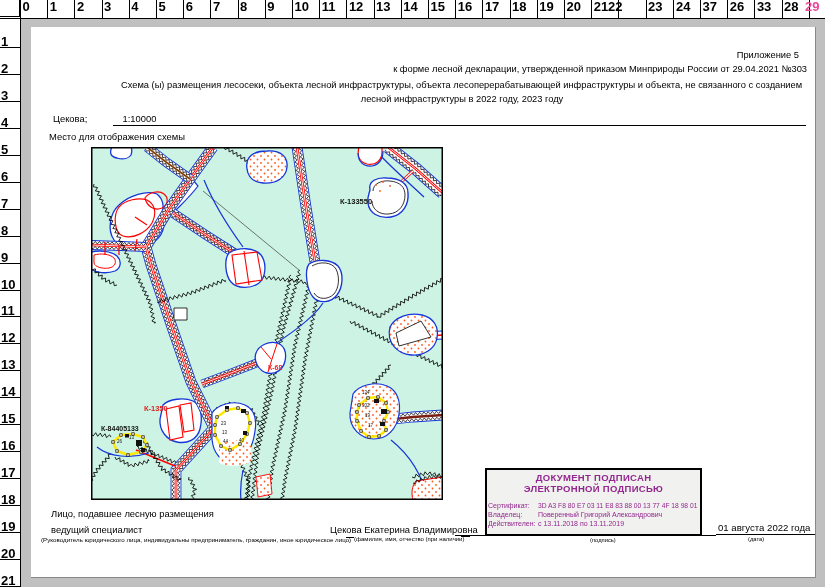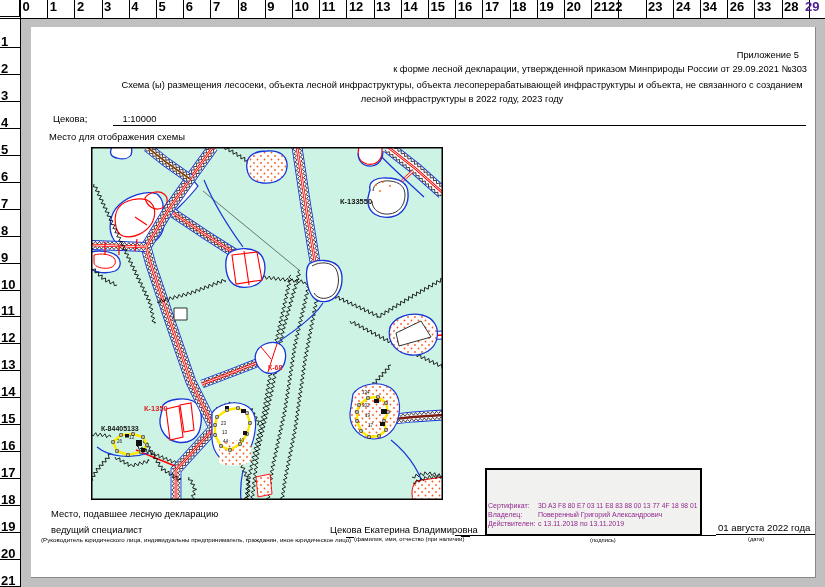--- a/index.html
+++ b/index.html
@@ -56,25 +56,25 @@
     <div style="position:absolute;left:430.5px;top:-1px;font:bold 13px 'Liberation Sans',sans-serif;color:#000">15</div>
     <div style="position:absolute;left:457.7px;top:-1px;font:bold 13px 'Liberation Sans',sans-serif;color:#000">16</div>
     <div style="position:absolute;left:484.9px;top:-1px;font:bold 13px 'Liberation Sans',sans-serif;color:#000">17</div>
     <div style="position:absolute;left:512.1px;top:-1px;font:bold 13px 'Liberation Sans',sans-serif;color:#000">18</div>
     <div style="position:absolute;left:539.3px;top:-1px;font:bold 13px 'Liberation Sans',sans-serif;color:#000">19</div>
     <div style="position:absolute;left:566.5px;top:-1px;font:bold 13px 'Liberation Sans',sans-serif;color:#000">20</div>
     <div style="position:absolute;left:593.7px;top:-1px;font:bold 13px 'Liberation Sans',sans-serif;color:#000">21</div>
     <div style="position:absolute;left:608px;top:-1px;font:bold 13px 'Liberation Sans',sans-serif;color:#000">22</div>
     <div style="position:absolute;left:648.1px;top:-1px;font:bold 13px 'Liberation Sans',sans-serif;color:#000">23</div>
     <div style="position:absolute;left:676px;top:-1px;font:bold 13px 'Liberation Sans',sans-serif;color:#000">24</div>
-    <div style="position:absolute;left:702.5px;top:-1px;font:bold 13px 'Liberation Sans',sans-serif;color:#000">34</div>
+    <div style="position:absolute;left:702.5px;top:-1px;font:bold 13px 'Liberation Sans',sans-serif;color:#000">37</div>
     <div style="position:absolute;left:729.7px;top:-1px;font:bold 13px 'Liberation Sans',sans-serif;color:#000">26</div>
     <div style="position:absolute;left:756.9px;top:-1px;font:bold 13px 'Liberation Sans',sans-serif;color:#000">33</div>
     <div style="position:absolute;left:784.1px;top:-1px;font:bold 13px 'Liberation Sans',sans-serif;color:#000">28</div>
-    <div style="position:absolute;left:805px;top:-1px;font:bold 13px 'Liberation Sans',sans-serif;color:#4c1d95">29</div>
+    <div style="position:absolute;left:805px;top:-1px;font:bold 13px 'Liberation Sans',sans-serif;color:#ec4899">29</div>
   </div>
 
 <div class="abs" style="left:0;top:0;width:20px;height:17px;background:#fff;border-bottom:1px solid #000;border-right:1px solid #000"></div>
 
 <div class="abs" style="left:0;top:19px;width:21px;height:568px;background:#fff;border-right:1px solid #000;overflow:hidden">
     <div style="position:absolute;left:0;top:28.0px;width:20px;height:1px;background:#000"></div>
     <div style="position:absolute;left:0;top:54.9px;width:20px;height:1px;background:#000"></div>
     <div style="position:absolute;left:0;top:81.8px;width:20px;height:1px;background:#000"></div>
     <div style="position:absolute;left:0;top:108.8px;width:20px;height:1px;background:#000"></div>
     <div style="position:absolute;left:0;top:135.8px;width:20px;height:1px;background:#000"></div>
@@ -114,23 +114,23 @@
     <div style="position:absolute;left:1px;top:473.1px;font:bold 13px 'Liberation Sans',sans-serif;color:#000">18</div>
     <div style="position:absolute;left:1px;top:500.0px;font:bold 13px 'Liberation Sans',sans-serif;color:#000">19</div>
     <div style="position:absolute;left:1px;top:527.0px;font:bold 13px 'Liberation Sans',sans-serif;color:#000">20</div>
     <div style="position:absolute;left:1px;top:553.9px;font:bold 13px 'Liberation Sans',sans-serif;color:#000">21</div>
   </div>
 
 <div class="abs" style="left:31px;top:27px;width:785px;height:551px;background:#fff;border-right:1px solid #888;border-bottom:1px solid #888"></div>
 
 <div class="abs" style="left:0;top:50px;width:799px;text-align:right;font-size:9.3px;color:#000">Приложение 5</div>
 
-<div class="abs" style="left:0;top:64px;width:807px;text-align:right;font-size:9.3px;color:#000">к форме лесной декларации, утвержденной приказом Минприроды России от 29.09.2021 №303</div>
-
-<div class="abs" style="left:121px;top:80px;width:682px;text-align:center;font-size:9.3px;color:#000;white-space:nowrap">Схема (ы) размещения лесосеки, объекта лесной инфраструктуры, объекта лесоперерабатывающей инфраструктуры и  объекта, не связанного с созданием</div>
+<div class="abs" style="left:0;top:64px;width:807px;text-align:right;font-size:9.3px;color:#000">к форме лесной декларации, утвержденной приказом Минприроды России от 29.04.2021 №303</div>
+
+<div class="abs" style="left:121px;top:80px;width:682px;text-align:left;font-size:9.3px;color:#000;white-space:nowrap">Схема (ы) размещения лесосеки, объекта лесной инфраструктуры, объекта лесоперерабатывающей инфраструктуры и  объекта, не связанного с созданием</div>
 
 <div class="abs" style="left:121px;top:94px;width:682px;text-align:center;font-size:9.3px;color:#000">лесной инфраструктуры в 2022 году, 2023 году</div>
 
 <div class="abs" style="left:53px;top:113px;font-size:9.4px;color:#000">Цекова;</div>
 
 <div class="abs" style="left:122.5px;top:113px;font-size:9.4px;color:#000">1:10000</div>
 
 <div class="abs" style="left:113px;top:125px;width:693px;height:1px;background:#000"></div>
 
 <div class="abs" style="left:49px;top:131px;font-size:9.4px;color:#000">Место для отображения схемы</div>
@@ -440,38 +440,39 @@
 <text x="53" y="264" font-size="7.5" font-weight="bold" fill="#d22" font-family="Liberation Sans, sans-serif">К-1350</text>
 
 <text x="10" y="284" font-size="7" font-weight="bold" fill="#111" font-family="Liberation Sans, sans-serif">К-84405133</text>
 
 <text x="177" y="223" font-size="7" font-weight="bold" fill="#e22" font-family="Liberation Sans, sans-serif">К-68</text>
 </g>
 <rect x="0.75" y="0.75" width="350.5" height="351.5" fill="none" stroke="#000" stroke-width="1.5"></rect>
 </svg>
 </div>
 
-<div class="abs" style="left:51px;top:508px;font-size:9.4px;color:#000">Место, подавшее лесную декларацию</div>
+<div class="abs" style="left:51px;top:508px;font-size:9.4px;color:#000">Лицо, подавшее лесную размещения</div>
 
 <div class="abs" style="left:51px;top:524px;font-size:9.4px;color:#000">ведущий специалист</div>
 
 <div class="abs" style="left:330px;top:524px;font-size:9.4px;color:#000">Цекова Екатерина Владимировна</div>
 
 <div class="abs" style="left:41px;top:536px;font-size:6.2px;color:#000;white-space:nowrap">(Руководитель юридического лица, индивидуальны предприниматель, гражданин, иное юридическое лицо)</div>
 
 <div class="abs" style="left:346px;top:537px;width:8px;height:1px;background:#000"></div>
 
 <div class="abs" style="left:354px;top:536px;font-size:6.0px;color:#000;white-space:nowrap">(фамилия, имя, отчество (при наличии)</div>
 
 <div class="abs" style="left:461px;top:536px;width:9px;height:1px;background:#000"></div>
 
 <div class="abs" style="left:455px;top:535px;width:261px;height:1px;background:#000"></div>
 
 <div class="abs" style="left:485px;top:468px;width:217px;height:68px;background:#f1f1ef;border:2px solid #000">
 
+<div class="abs" style="left:0;top:2px;width:213px;text-align:center;font-size:9.5px;font-weight:bold;color:#93278f;letter-spacing:0.3px">ДОКУМЕНТ ПОДПИСАН<br>ЭЛЕКТРОННОЙ ПОДПИСЬЮ</div>
 
 <div class="abs" style="left:1px;top:32px;font-size:7px;color:#93278f">Сертификат:</div>
 <div class="abs" style="left:51px;top:32px;font-size:6.7px;color:#93278f;white-space:nowrap">3D A3 F8 80 E7 03 11 E8 83 88 00 13 77 4F 18 98 01</div>
 
 <div class="abs" style="left:1px;top:41px;font-size:7px;color:#93278f">Владелец:</div>
 <div class="abs" style="left:51px;top:41px;font-size:7px;color:#93278f;white-space:nowrap">Поверенный Григорий Александрович</div>
 
 <div class="abs" style="left:1px;top:50px;font-size:7px;color:#93278f">Действителен:</div>
 <div class="abs" style="left:51px;top:50px;font-size:7px;color:#93278f;white-space:nowrap">с 13.11.2018 по 13.11.2019</div>
 </div>

